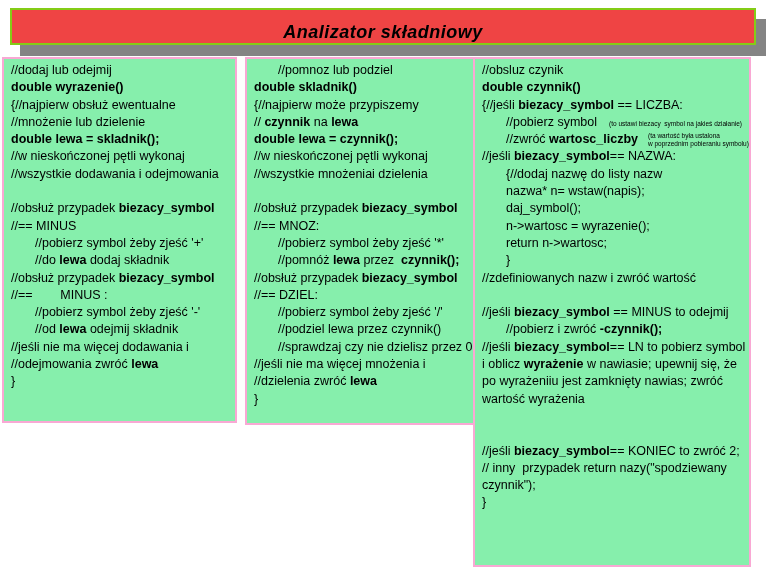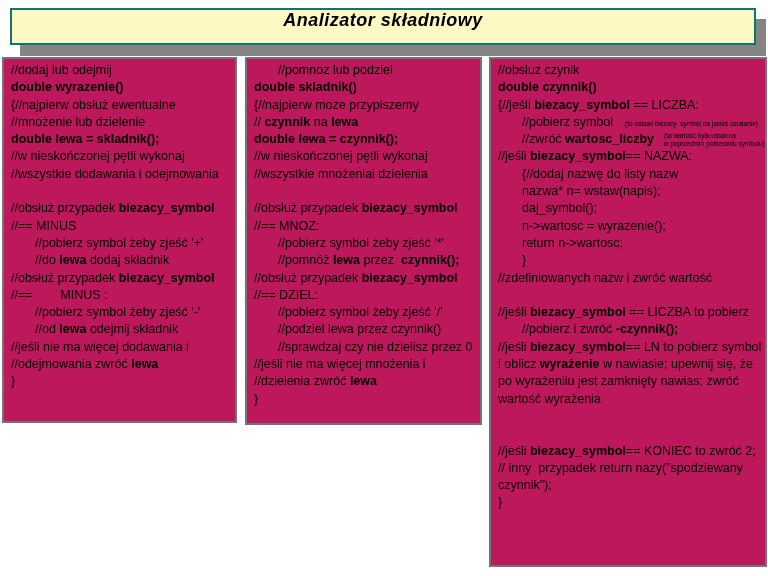--- a/index.html
+++ b/index.html
@@ -7,40 +7,40 @@
     width:768px; height:576px;
     background:#ffffff;
     font-family:"Liberation Sans","DejaVu Sans",sans-serif;
     position:relative;
     color:#000;
     overflow:hidden;
   }
   .title-box {
     position:absolute; left:10px; top:8px;
     width:742px; height:33px;
-    background:#fef9c3;
-    border:2px solid #0f766e;
+    background:#ef4444;
+    border:2px solid #84cc16;
     box-shadow:10px 11px 0 #848484;
-    display:flex; align-items:flex-start; justify-content:center;
+    display:flex; align-items:flex-end; justify-content:center;
   }
   .title-text {
     font-size:18px; font-weight:bold; font-style:italic;
     letter-spacing:0.5px;
   }
   .code-panel {
     position:absolute;
-    background:#be185d;
-    border:2px solid #737373;
+    background:#86efac;
+    border:2px solid #f9a8d4;
     box-sizing:border-box;
     padding:3px 2px 0 7px;
     overflow:hidden;
   }
   #col0 { left:2px;   top:57px; width:235px; height:366px; }
   #col1 { left:245px; top:57px; width:237px; height:368px; }
-  #col2 { left:489px; top:57px; width:278px; height:510px; }
+  #col2 { left:473px; top:57px; width:278px; height:510px; }
   .code-line {
     font-size:12.5px;
     line-height:17.3px;
     min-height:17.3px;
     white-space:pre;
   }
   .ind1 { padding-left:24px; }
   .ind2 { padding-left:10px; }
   .bold { font-weight:bold; }
   .note {
@@ -117,21 +117,21 @@
 w poprzednim pobieraniu symbolu)</span></div>
     <div class="code-line"><span>//jeśli </span><span class="bold">biezacy_symbol</span><span>== NAZWA:</span></div>
     <div class="code-line ind1"><span>{//dodaj nazwę do listy nazw</span></div>
     <div class="code-line ind1"><span>nazwa* n= wstaw(napis);</span></div>
     <div class="code-line ind1"><span>daj_symbol();</span></div>
     <div class="code-line ind1"><span>n-&gt;wartosc = wyrazenie();</span></div>
     <div class="code-line ind1"><span>return n-&gt;wartosc;</span></div>
     <div class="code-line ind1"><span>}</span></div>
     <div class="code-line"><span>//zdefiniowanych nazw i zwróć wartość</span></div>
     <div class="code-line">&nbsp;</div>
-    <div class="code-line"><span>//jeśli </span><span class="bold">biezacy_symbol</span><span> == LICZBA to pobierz</span></div>
+    <div class="code-line"><span>//jeśli </span><span class="bold">biezacy_symbol</span><span> == MINUS to odejmij</span></div>
     <div class="code-line ind1"><span>//pobierz i zwróć </span><span class="bold">-czynnik();</span></div>
     <div class="code-line"><span>//jeśli </span><span class="bold">biezacy_symbol</span><span>== LN to pobierz symbol</span></div>
     <div class="code-line"><span>i oblicz </span><span class="bold">wyrażenie</span><span> w nawiasie; upewnij się, że</span></div>
     <div class="code-line"><span>po wyrażeniiu jest zamknięty nawias; zwróć</span></div>
     <div class="code-line"><span>wartość wyrażenia</span></div>
     <div class="code-line">&nbsp;</div>
     <div class="code-line">&nbsp;</div>
     <div class="code-line"><span>//jeśli </span><span class="bold">biezacy_symbol</span><span>== KONIEC to zwróć 2;</span></div>
     <div class="code-line"><span>// inny  przypadek return nazy("spodziewany</span></div>
     <div class="code-line"><span>czynnik");</span></div>

